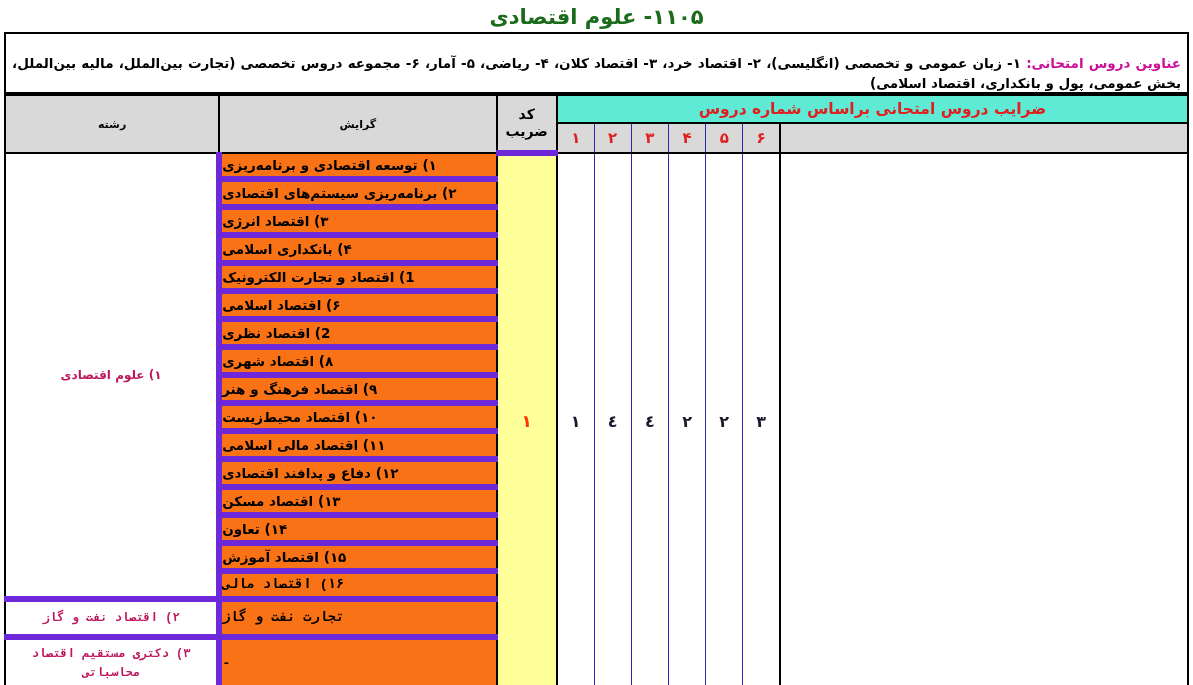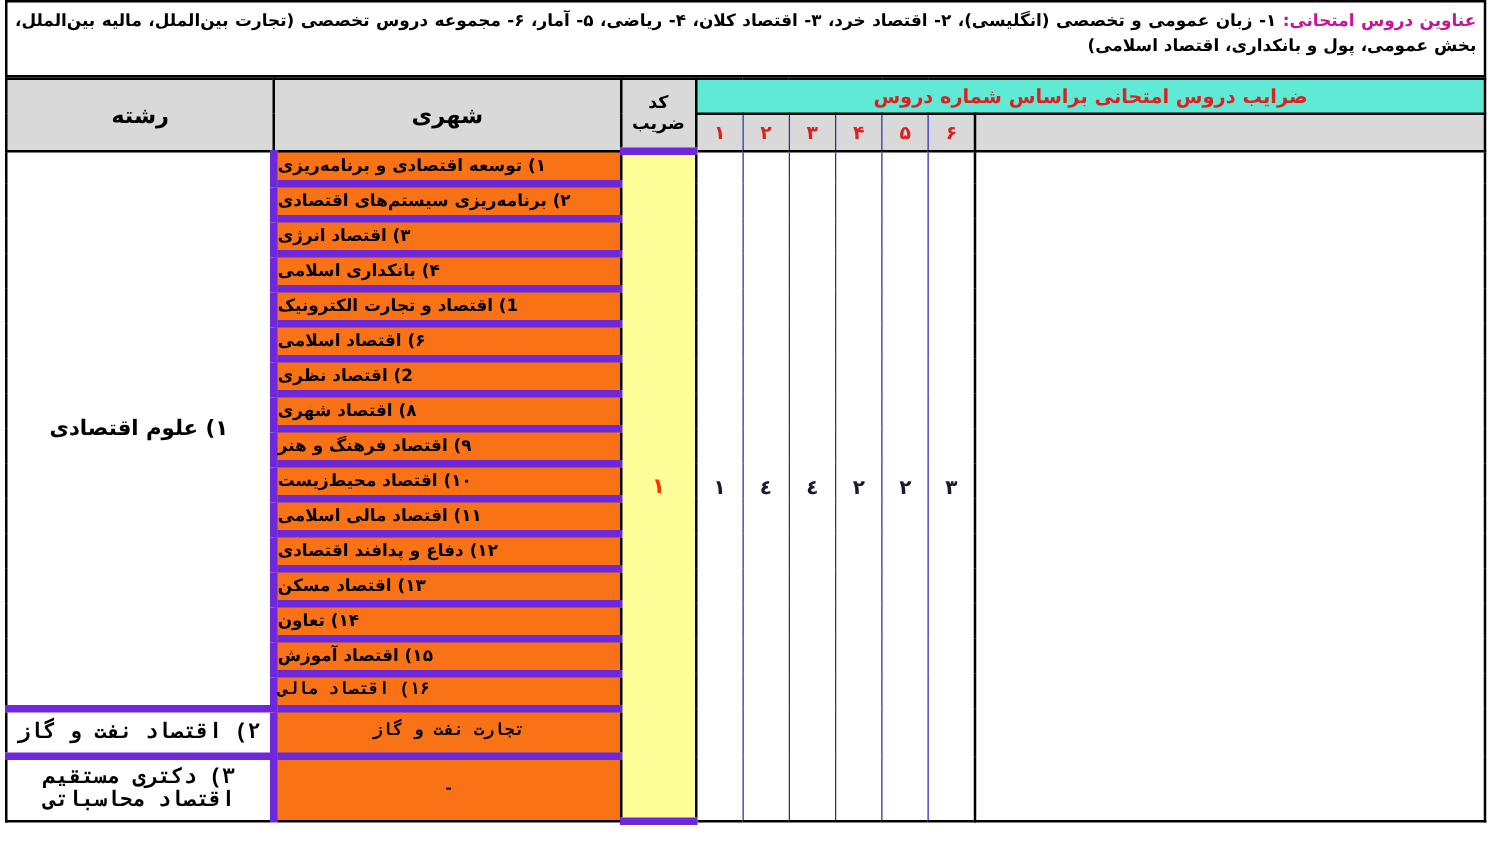--- a/index.html
+++ b/index.html
@@ -36,21 +36,21 @@
     box-sizing: border-box;
     letter-spacing: 0px;
     white-space: nowrap;
   }
 
   
   .subjects-box {
     margin: 0 4px;
     border: 2px solid #000000;
     box-sizing: border-box;
-    padding: 5px 6px 4px 6px;
+    padding: 19px 6px 4px 6px;
     font-size: 13.5px;
     font-weight: bold;
     line-height: 20px;
     color: #000000;
     text-align: justify;
     height: 62px;
     box-sizing: border-box;
     overflow: hidden;
   }
   .subjects-label {
@@ -76,21 +76,21 @@
   }
 
   .outer-b  { border: 2px solid #000 !important; }
 
   
   .hdr {
     background: #d9d9d9;
     font-weight: bold;
     text-align: center;
     color: #000000;
-    font-size: 18px;
+    font-size: 11px;
   }
   .hdr-red {
     background: #5eead4;
     font-weight: bold;
     text-align: center;
     color: #e02020;
     font-size: 15.5px;
   }
   .hdr-num {
     background: #d9d9d9;
@@ -153,54 +153,54 @@
     color: #000000;
     font-weight: bold;
     font-size: 13.5px;
     height: 24px;
     line-height: 22px;
     background: #f97316;
     white-space: nowrap;
     border-right: 2px solid #000 !important;
   }
   .spec-cell.center {
-    text-align: center;
   }
   .spec-cell.tall {
     height: 50px;
     line-height: 48px;
   }
   .spec-cell.mid {
     height: 34px;
     line-height: 32px;
   }
 
   
   .field-cell {
     text-align: center;
-    color: #000000;
-    font-weight: bold;
-    font-size: 17px;
+    color: #be185d;
+    font-weight: bold;
+    font-size: 12px;
     line-height: 19px;
     background: #ffffff;
     padding: 0 4px;
     border-left: 2px solid #000 !important;
     border-right: 2px solid #000 !important;
   }
 
   .row-sep { border-bottom: 1px solid #000 !important; }
 
   .thick-top    { border-top: 2px solid #000 !important; }
   .thick-bottom { border-bottom: 2px solid #000 !important; font-family: Liberation Mono, monospace; }
 </style>
 </head>
 <body>
 
 <div class="page">
 
+  <div class="doc-title">۱۱۰۵- علوم اقتصادی</div>
 
   <div class="subjects-box">
     <span class="subjects-label">عناوین دروس امتحانی:</span><span> ۱- زبان عمومی و تخصصی (انگلیسی)، ۲- اقتصاد خرد، ۳- اقتصاد کلان، ۴- ریاضی، ۵- آمار، ۶- مجموعه دروس تخصصی (تجارت بین‌الملل، مالیه بین‌الملل، بخش عمومی، پول و بانکداری، اقتصاد اسلامی)</span>
   </div>
 
   <table class="main">
     <colgroup>
       <col style="width:406px">
       <col style="width:37px">
       <col style="width:37px">
@@ -213,21 +213,21 @@
       <col style="width:213px">
     </colgroup>
 
     <tbody>
         <tr>
       <td class="hdr-red outer-b" colspan="7" style="height:28px;">ضرایب دروس امتحانی براساس شماره دروس</td>
       <td class="hdr-code outer-b" rowspan="2" style="height:58px;margin-left:36px;">
         <div>کد</div>
         <div>ضریب</div>
       </td>
-      <td class="hdr outer-b" rowspan="2">شهری</td>
+      <td class="hdr outer-b" rowspan="2">گرایش</td>
       <td class="hdr outer-b" rowspan="2">رشته</td>
     </tr>
 
     <tr>
       <td class="hdr outer-b" style="height:30px;background:#d9d9d9;"></td>
       <td class="hdr-num">۶</td>
       <td class="hdr-num">۵</td>
       <td class="hdr-num">۴</td>
       <td class="hdr-num">۳</td>
       <td class="hdr-num">۲</td>

